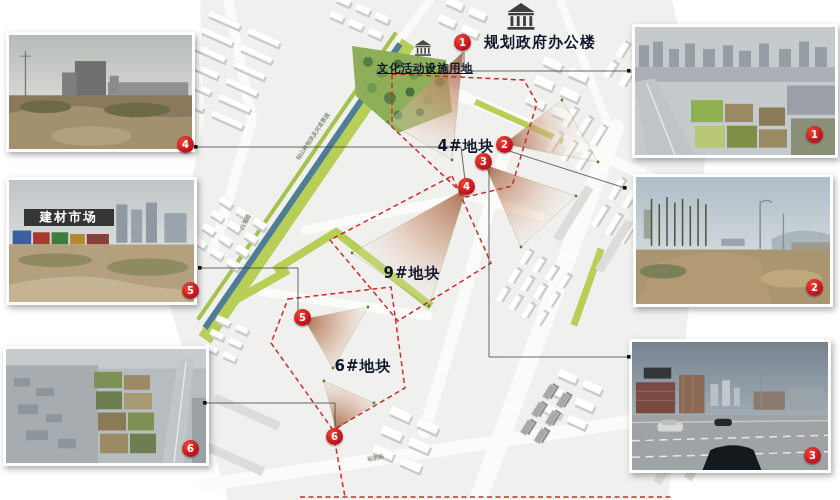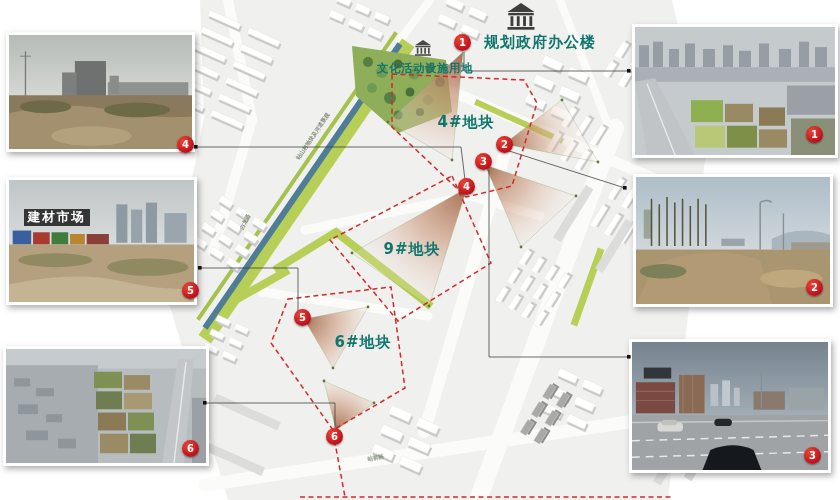--- a/index.html
+++ b/index.html
@@ -5,27 +5,27 @@
   html,body{margin:0;padding:0;background:#fff;font-family:"DejaVu Sans",sans-serif;}
   #canvas{position:relative;width:840px;height:500px;background:#ffffff;overflow:hidden;}
   #map{position:absolute;left:0;top:0;width:840px;height:500px;z-index:0;}
   #overlay{position:absolute;left:0;top:0;width:840px;height:500px;z-index:20;pointer-events:none;}
   .photo{position:absolute;background:#fff;border:3px solid #ffffff;box-shadow:2px 3px 6px rgba(70,70,70,.45);z-index:10;}
   .photo svg{display:block;width:100%;height:100%;}
   .badge{position:absolute;width:17px;height:17px;border-radius:50%;
          background:radial-gradient(circle at 35% 30%, #ee4433, #bb0f1b 72%);
          color:#fff;font-size:10px;font-weight:bold;line-height:17px;text-align:center;
          z-index:40;box-shadow:0 1px 2px rgba(0,0,0,.45);}
-  .lbl{position:absolute;color:#0f766e;font-weight:bold;z-index:25;white-space:nowrap;}
+  .lbl{position:absolute;color:#0f172a;font-weight:bold;z-index:25;white-space:nowrap;}
   .lbl-gov{left:484px;top:33px;font-size:15px;letter-spacing:1px;}
-  .lbl-culture{left:377px;top:61px;font-size:11.5px;letter-spacing:.5px;}
-  .plot-lbl{transform:translate(-50%,-50%);font-size:15px;letter-spacing:1px;}
+  .lbl-culture{left:377px;top:61px;font-size:11.5px;letter-spacing:.5px;text-decoration:underline;}
+  .plot-lbl{transform:translate(-50%,-50%);font-size:15px;letter-spacing:1px;margin-top:24px;}
   .bank-icon{position:absolute;z-index:25;}
   .caption{position:absolute;left:8%;top:24%;background:rgba(18,18,18,.82);color:#fff;
-           font-size:12.5px;font-weight:bold;padding:0 4px;letter-spacing:2px;z-index:12;}
+           font-size:12.5px;font-weight:bold;padding:0 16px;letter-spacing:2px;z-index:12;}
 </style>
 </head>
 <body>
 
 <div id="canvas">
 
   <svg id="map" viewBox="0 0 840 500" xmlns="http://www.w3.org/2000/svg">
     <defs>
       <radialGradient id="g1" gradientUnits="userSpaceOnUse" cx="463" cy="52" r="115">
         <stop offset="0" stop-color="#9d5f3e" stop-opacity=".92"></stop>

